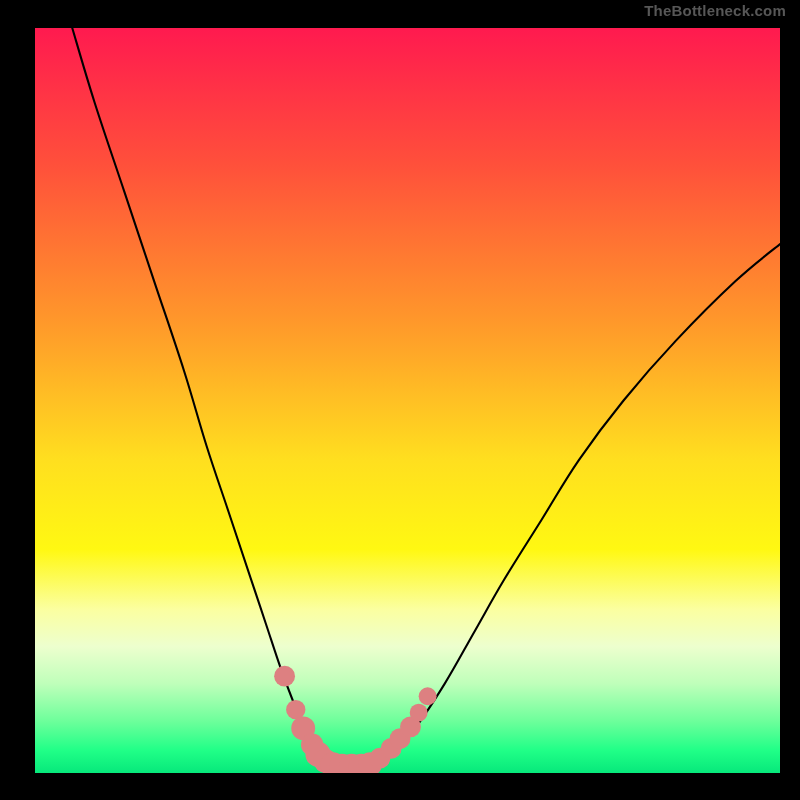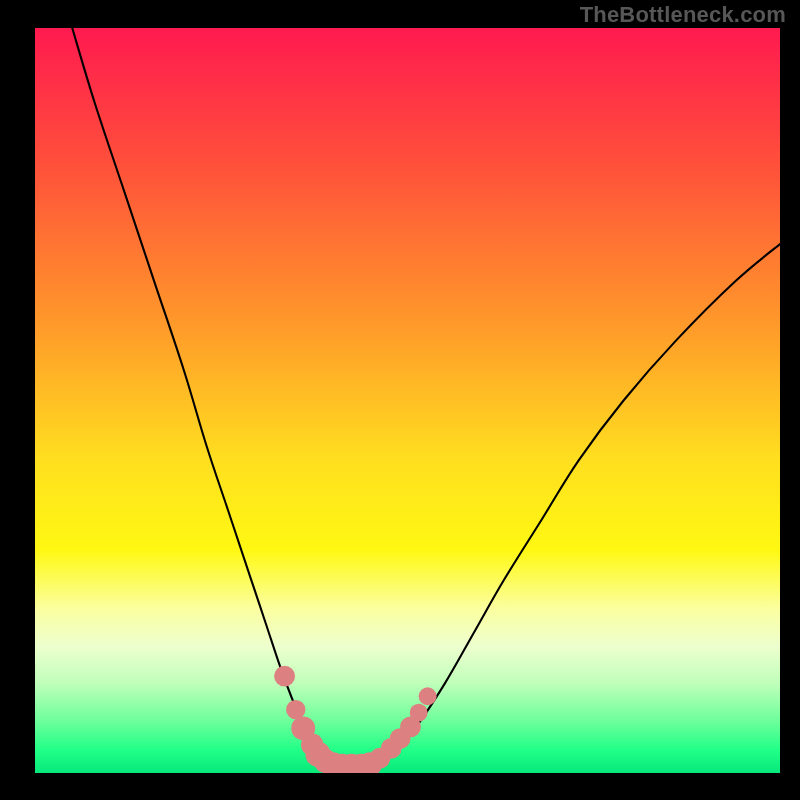--- a/index.html
+++ b/index.html
@@ -8,21 +8,21 @@
     position: relative;
     width: 800px;
     height: 800px;
     background: #000;
   }
   .watermark {
     position: absolute;
     top: 2px;
     right: 14px;
     font-family: Arial, Helvetica, sans-serif;
-    font-size: 22px;
+    font-size: 15px;
     font-weight: 600;
     color: #575757;
     letter-spacing: 0.2px;
   }
   svg.plot {
     position: absolute;
     left: 35px;
     top: 28px;
     width: 745px;
     height: 745px;

